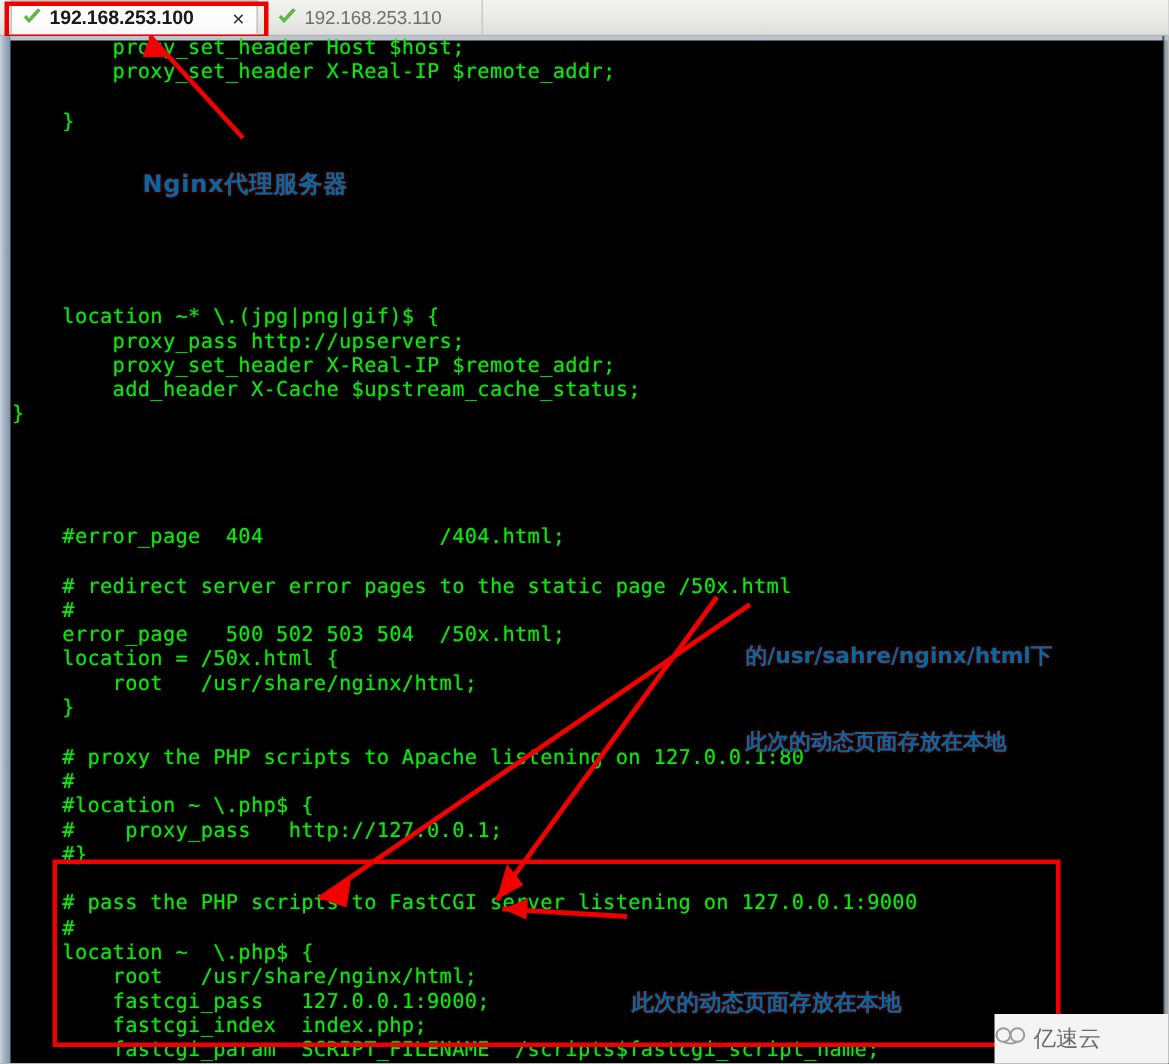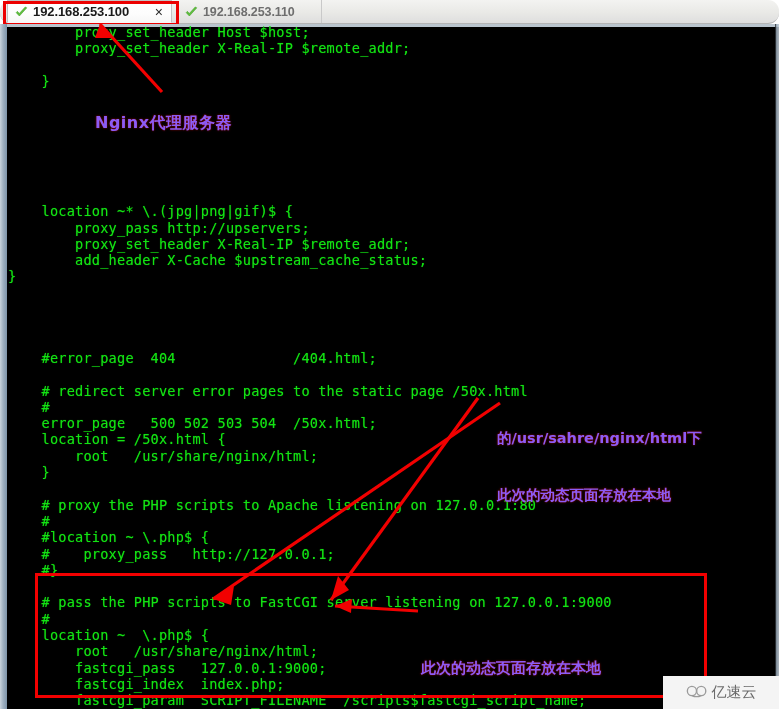--- a/index.html
+++ b/index.html
@@ -17,21 +17,20 @@
   }
 
   
   #tabbar {
     position: absolute;
     left: 0; top: 0;
     width: 779px; height: 24px;
     background: linear-gradient(to bottom, #f3f3f1 0%, #e9e9e6 55%, #dedede 100%);
     border-bottom: 1px solid #b5b5b5;
     box-sizing: border-box;
-    border-radius: 11px;
   }
   .tab {
     position: absolute;
     top: 0;
     height: 23px;
     display: flex;
     align-items: center;
     box-sizing: border-box;
     padding: 0 7px;
     white-space: nowrap;
@@ -55,21 +54,21 @@
   }
   #tab0 .lbl { color: #1a1a1a; font-weight: bold; font-size: 13px; }
   #tab0 .closex {
     position: absolute;
     right: 8px; top: 3px;
     font-size: 14px;
     color: #2b2b2b;
     font-family: "Liberation Sans", sans-serif;
     line-height: 16px;
   }
-  #tab1 { left: 178px; width: 144px; border-right: 1px solid #c9c9c9; font-weight: bold; }
+  #tab1 { left: 178px; width: 144px; border-right: 1px solid #c9c9c9; }
   #tab2 { left: 324px; width: 144px; }
   #tab1 .lbl, #tab2 .lbl { color: #6e6e6e; }
 
   
   #tab-highlight {
     position: absolute;
     left: 3px; top: 1px;
     width: 176px; height: 25px;
     border: 3px solid #ec0000;
     box-sizing: border-box;
@@ -134,21 +133,21 @@
   #box-bottom {
     left: 35px;
     top: 549px;
     width: 672px;
     height: 125px;
   }
 
   
   .anno {
     position: absolute;
-    color: #8b5cf6;
+    color: #0369a1;
     font-weight: bold;
     white-space: pre;
     line-height: 19px;
     text-shadow: 0 0 2px rgba(190,0,0,0.9);
   }
   #anno-proxy {
     left: 95px; top: 89px;
     font-family: "DejaVu Sans", sans-serif;
     font-size: 16px;
     letter-spacing: 0.5px;
@@ -175,21 +174,20 @@
   }
 
   
   #watermark {
     position: absolute;
     right: 0; bottom: 0;
     width: 116px; height: 33px;
     background: #f4f4f4;
     display: flex;
     align-items: center;
-    justify-content: center;
     gap: 4px;
   }
   #watermark .wm-text {
     font-family: "DejaVu Sans", sans-serif;
     font-size: 15px;
     color: #6b6b6b;
   }
 </style>
 </head>
 <body>

